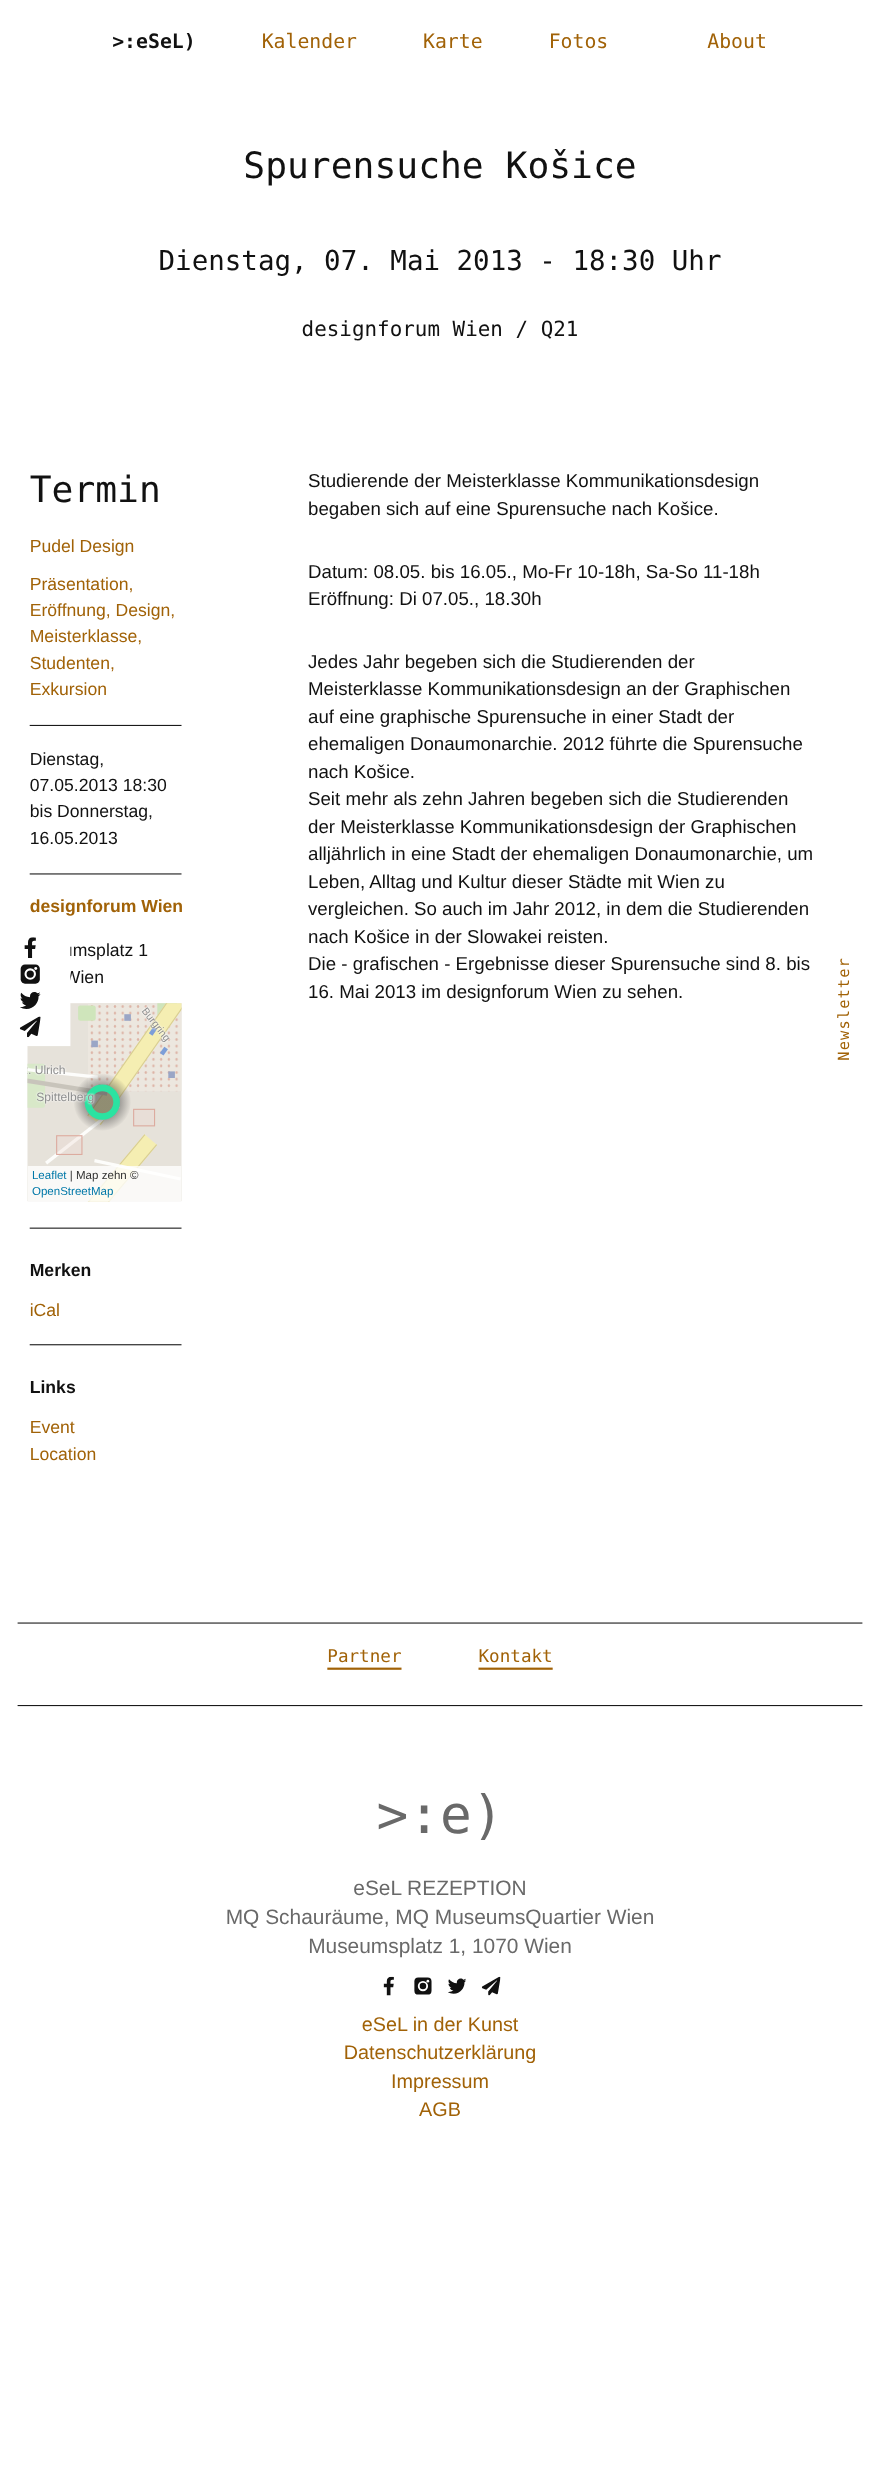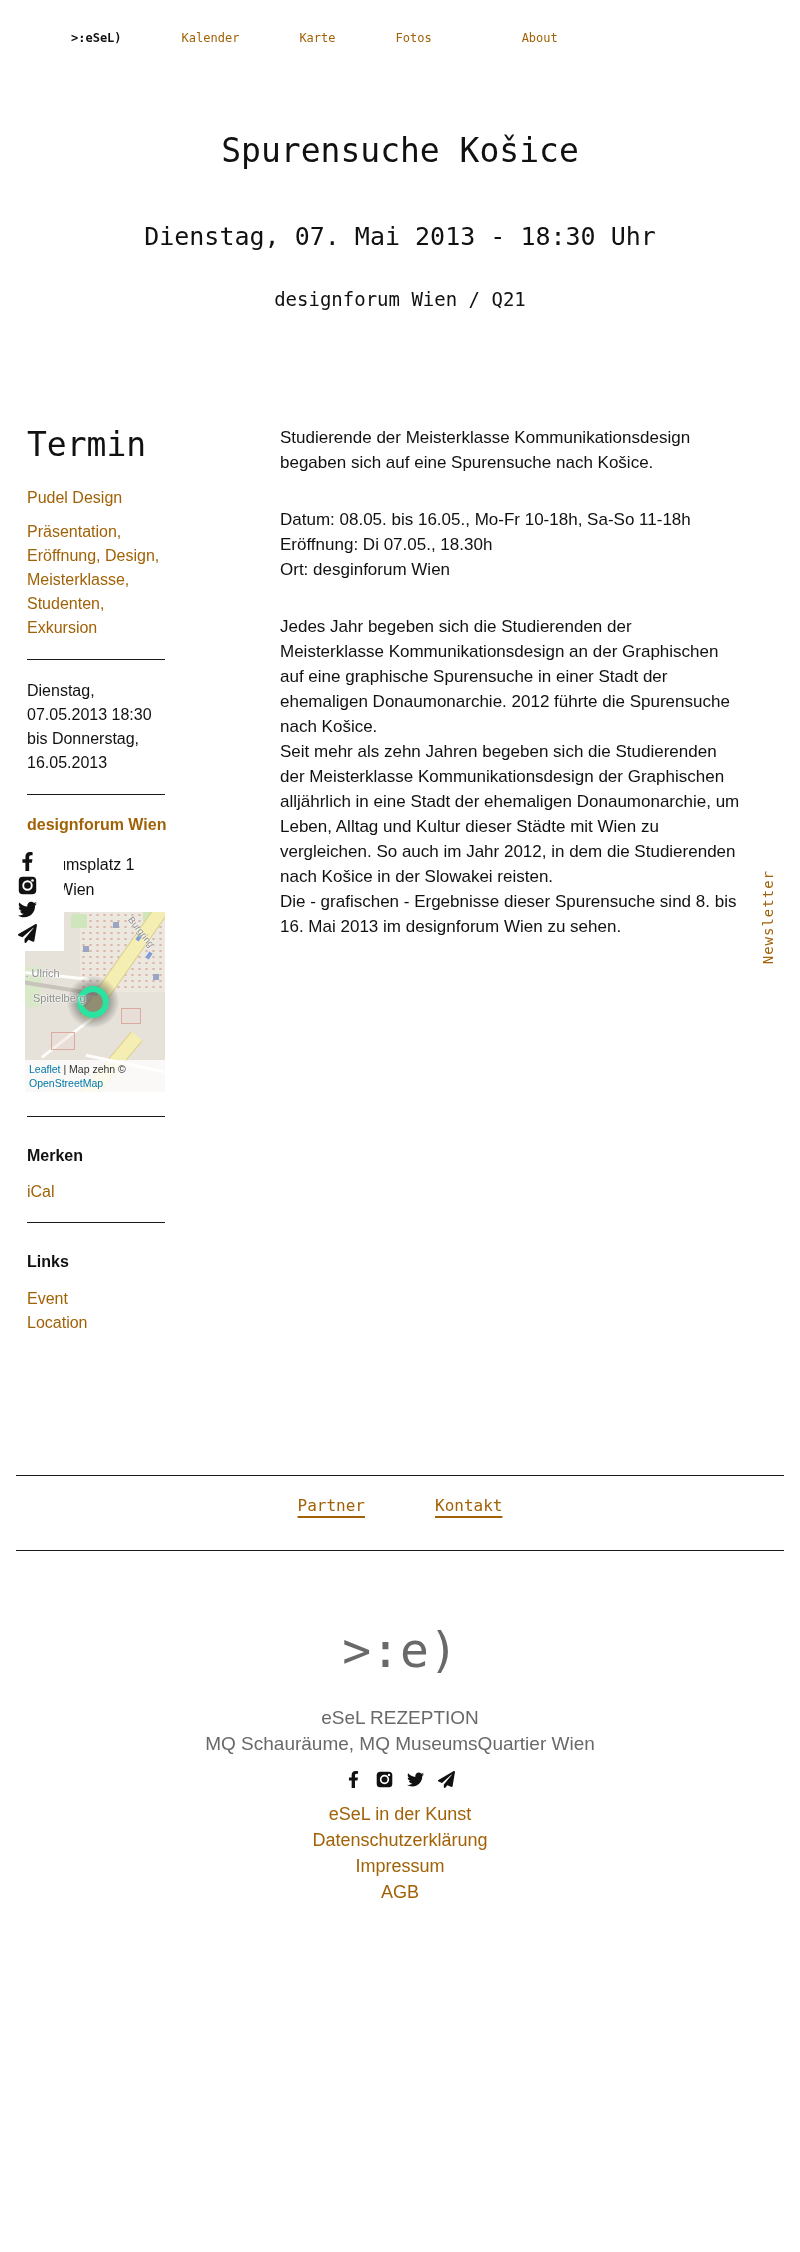--- a/index.html
+++ b/index.html
@@ -3,22 +3,22 @@
 <meta charset="utf-8">
 <style>
   html,body{margin:0;padding:0;}
   body{
     width:800px;min-height:2252px;background:#ffffff;color:#111;
     font-family:"Liberation Sans",sans-serif;position:relative;overflow:hidden;
   }
   a, .link{color:#a16207;text-decoration:none;cursor:pointer;}
 
   
-  .topnav{display:flex;align-items:flex-start;gap:60px;padding:28px 0 0 71px;
-    font-family:"DejaVu Sans Mono",monospace;font-size:12px;line-height:21px;}
+  .topnav{display:flex;align-items:flex-start;gap:60px;padding:28px 0 0 102px;
+    font-family:"DejaVu Sans Mono",monospace;font-size:18px;line-height:21px;}
   .topnav .logo{font-weight:bold;}
   .topnav .nav-about{margin-left:30px;}
 
   
   .hero{text-align:center;}
   .hero h1{font-family:"DejaVu Sans Mono",monospace;font-weight:normal;
     font-size:33px;line-height:36px;margin:84px 0 0 0;}
   .hero .hero-date{font-family:"DejaVu Sans Mono",monospace;font-size:25px;line-height:22px;margin-top:57px;}
   .hero .hero-venue{font-family:"DejaVu Sans Mono",monospace;font-size:19px;line-height:22px;margin-top:40px;}
 
@@ -225,21 +225,20 @@
       <div class="link">Event</div>
       <div class="link">Location</div>
     </div>
   </div>
 
   <div class="main">
     <p class="para">Studierende der Meisterklasse Kommunikationsdesign begaben sich auf eine Spurensuche nach Košice.</p>
     <div class="para details">
       <div>Datum: 08.05. bis 16.05., Mo-Fr 10-18h, Sa-So 11-18h</div>
       <div>Eröffnung: Di 07.05., 18.30h</div>
-      <div>Ort: desginforum Wien</div>
     </div>
     <div class="para bodytext">
       <div>Jedes Jahr begeben sich die Studierenden der Meisterklasse Kommunikationsdesign an der Graphischen auf eine graphische Spurensuche in einer Stadt der ehemaligen Donaumonarchie. 2012 führte die Spurensuche nach Košice.</div>
       <div>Seit mehr als zehn Jahren begeben sich die Studierenden der Meisterklasse Kommunikationsdesign der Graphischen alljährlich in eine Stadt der ehemaligen Donaumonarchie, um Leben, Alltag und Kultur dieser Städte mit Wien zu vergleichen. So auch im Jahr 2012, in dem die Studierenden nach Košice in der Slowakei reisten.</div>
       <div>Die - grafischen - Ergebnisse dieser Spurensuche sind 8. bis 16. Mai 2013 im designforum Wien zu sehen.</div>
     </div>
   </div>
 </div>
 
 <div class="newsletter-tab link">Newsletter</div>
@@ -251,20 +250,21 @@
     <a>Partner</a><a>Kontakt</a>
   </div>
 </div>
 
 <hr class="footer-rule fr2">
 
 <div class="footer-bottom">
   <div class="footer-logo">&gt;:e)</div>
   <div class="footer-org">eSeL REZEPTION</div>
   <div class="footer-addr">MQ Schauräume, MQ MuseumsQuartier Wien</div>
+  <div class="footer-addr">Museumsplatz 1, 1070 Wien</div>
 
   <div class="footer-social">
     <svg class="icn" viewBox="0 0 320 512">
         <path fill="#111" d="M279.14 288l14.22-92.66h-88.91v-60.13c0-25.35 12.42-50.06 52.24-50.06h40.42V6.26S260.43 0 225.36 0c-73.22 0-121.08 44.38-121.08 124.72v70.62H22.89V288h81.39v224h100.17V288z"></path>
       </svg>
     <svg class="icn" viewBox="0 0 24 24">
         <rect x="1" y="1" width="22" height="22" rx="5" fill="#111"></rect>
         <circle cx="12" cy="12" r="5.4" fill="none" stroke="#fff" stroke-width="2.4"></circle>
         <circle cx="18.3" cy="5.7" r="1.7" fill="#fff"></circle>
       </svg>

